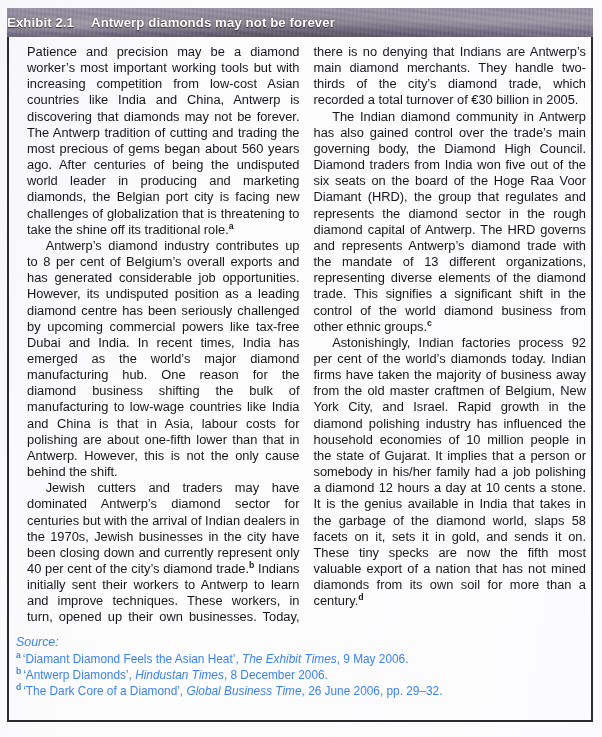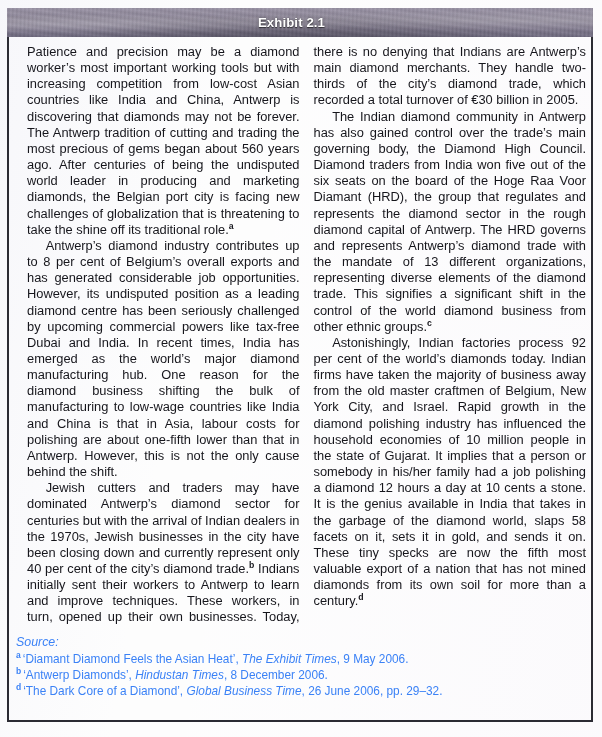--- a/index.html
+++ b/index.html
@@ -53,21 +53,20 @@
     top: 8px;
     width: 586px;
     height: 29px;
     box-sizing: border-box;
     background:
       repeating-linear-gradient(92deg, rgba(255,255,255,0.05) 0px, rgba(0,0,0,0.06) 2px, rgba(255,255,255,0.04) 4px),
       repeating-linear-gradient(7deg, rgba(255,255,255,0.06) 0px, rgba(0,0,0,0.05) 3px, rgba(255,255,255,0.03) 6px),
       linear-gradient(180deg, #9c95a8 0%, #8e8799 38%, #827b90 70%, #6f6a80 100%);
     display: flex;
     align-items: center;
-    justify-content: center;
     overflow: hidden;
   }
   #exhibit-header::after {
     content: "";
     position: absolute;
     inset: 0;
     background:
       radial-gradient(ellipse at 12% 55%, rgba(255,255,255,0.22), rgba(255,255,255,0) 42%),
       radial-gradient(ellipse at 88% 45%, rgba(255,255,255,0.18), rgba(255,255,255,0) 45%),
       radial-gradient(ellipse at 50% 120%, rgba(0,0,0,0.25), rgba(0,0,0,0) 60%);
@@ -154,20 +153,21 @@
 <body>
 
 <div id="page">
 
   <div id="paper-tint"></div>
 
   <div id="exhibit-box"></div>
 
   <div id="exhibit-header">
     <span class="header-text" id="exhibit-number">Exhibit 2.1</span>
+    <span class="header-text" id="exhibit-title">Antwerp diamonds may not be forever</span>
   </div>
 
   <div id="body-area">
     <div id="columns">
 
       <p><span>Patience and precision may be a diamond worker’s most important working tools but with increasing competition from low-cost Asian countries like India and China, Antwerp is discovering that diamonds may not be forever. The Antwerp tradition of cutting and trading the most precious of gems began about 560 years ago. After centuries of being the undisputed world leader in producing and marketing diamonds, the Belgian port city is facing new challenges of globalization that is threatening to take the shine off its traditional role.</span><sup class="fn">a</sup></p>
 
       <p><span>Antwerp’s diamond industry contributes up to 8 per cent of Belgium’s overall exports and has generated considerable job opportunities. However, its undisputed position as a leading diamond centre has been seriously challenged by upcoming commercial powers like tax-free Dubai and India. In recent times, India has emerged as the world’s major diamond manufacturing hub. One reason for the diamond business shifting the bulk of manufacturing to low-wage countries like India and China is that in Asia, labour costs for polishing are about one-fifth lower than that in Antwerp. However, this is not the only cause behind the shift.</span></p>
 
       <p><span>Jewish cutters and traders may have dominated Antwerp’s diamond sector for centuries but with the arrival of Indian dealers in the 1970s, Jewish businesses in the city have been closing down and currently represent only 40 per cent of the city’s diamond trade.</span><sup class="fn">b</sup><span> Indians initially sent their workers to Antwerp to learn and improve techniques. These workers, in turn, opened up their own businesses. Today, there is no denying that Indians are Antwerp’s main diamond merchants. They handle two-thirds of the city’s diamond trade, which recorded a total turnover of €30 billion in 2005.</span></p>

